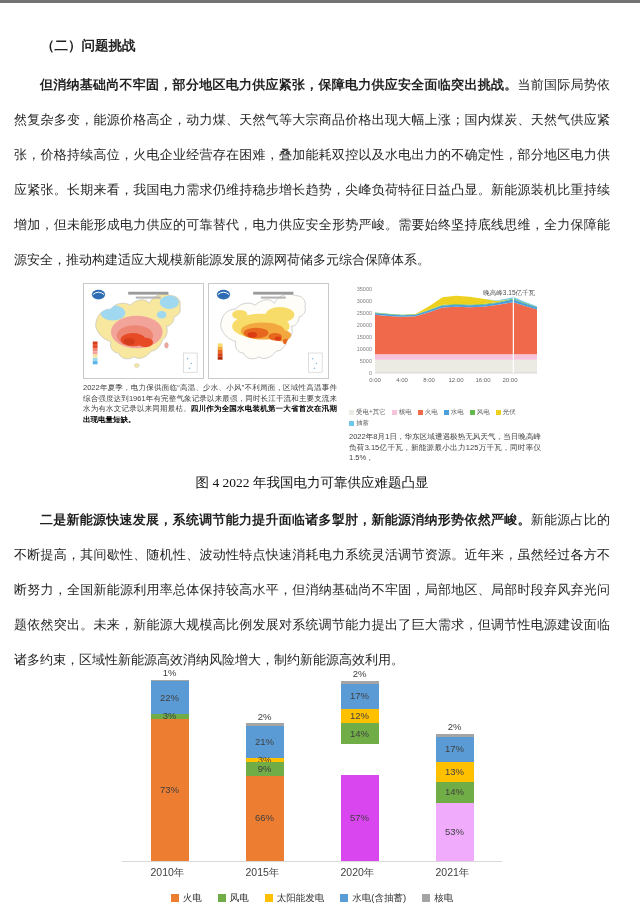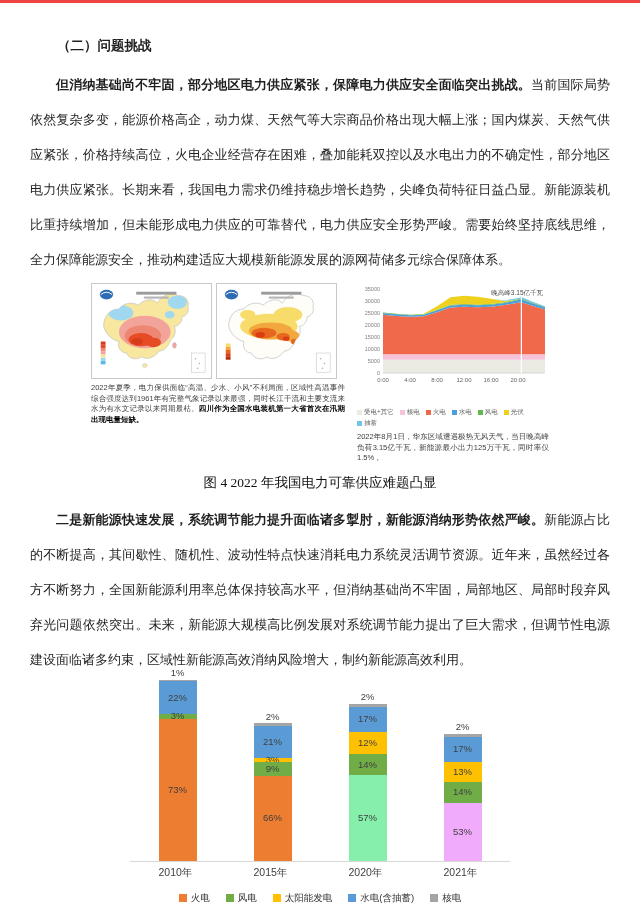--- a/index.html
+++ b/index.html
@@ -1,21 +1,21 @@
 <!DOCTYPE html>
 <html><head>
 <meta charset="utf-8">
 <style>
   html,body{margin:0;padding:0;background:#ffffff;}
   .page{
     position:relative;width:640px;height:905px;box-sizing:border-box;
     margin:0 auto;background:#fff;overflow:hidden;
-    padding:34px 30px 0 30px;
+    padding:34px 30px 0 14px;
     font-family:"Liberation Serif","DejaVu Serif",serif;color:#1f1f1f;
-    border-top:3px solid #ef4444;
+    border-top:3px solid #737373;
   }
   .heading{font-size:13.5px;font-weight:bold;margin:0 0 12px 0;padding-left:27px;}
   .body-par{font-size:13px;line-height:35px;text-align:justify;text-indent:2em;margin:0;}
   .body-par b{font-weight:bold;}
 
   
   .fig4{margin-top:6px;display:flex;justify-content:center;gap:12px;align-items:flex-start;}
   .fig4-left{width:254px;}
   .maps-row{display:flex;gap:4px;}
   .map-box{width:121px;height:96px;border:1px solid #c9c9c9;background:#fff;box-sizing:border-box;padding:2px;}
@@ -255,27 +255,27 @@
               </div>
             </div>
           </div>
           <div class="f5-col">
             <div class="f5-top-label">2%</div>
             <div class="f5-bar">
               <div class="f5-seg" style="height: 3px; background: rgb(165, 165, 165);"></div>
               <div class="f5-seg" style="height: 25.5px; background: rgb(91, 155, 213);">
                 <span>17%</span>
               </div>
-              <div class="f5-seg" style="height: 22px; background: rgb(255, 192, 0);">
+              <div class="f5-seg" style="height: 14px; background: rgb(255, 192, 0);">
                 <span>12%</span>
               </div>
               <div class="f5-seg" style="height: 21px; background: rgb(112, 173, 71);">
                 <span>14%</span>
               </div>
-              <div class="f5-seg" style="height: 85.5px; background: #86efac;">
+              <div class="f5-seg" style="height: 85.5px; background: #d946ef; margin-top: 31px;">
                 <span>57%</span>
               </div>
             </div>
           </div>
           <div class="f5-col">
             <div class="f5-top-label">2%</div>
             <div class="f5-bar">
               <div class="f5-seg" style="height: 3px; background: rgb(165, 165, 165);"></div>
               <div class="f5-seg" style="height: 25.5px; background: rgb(91, 155, 213);">
                 <span>17%</span>

